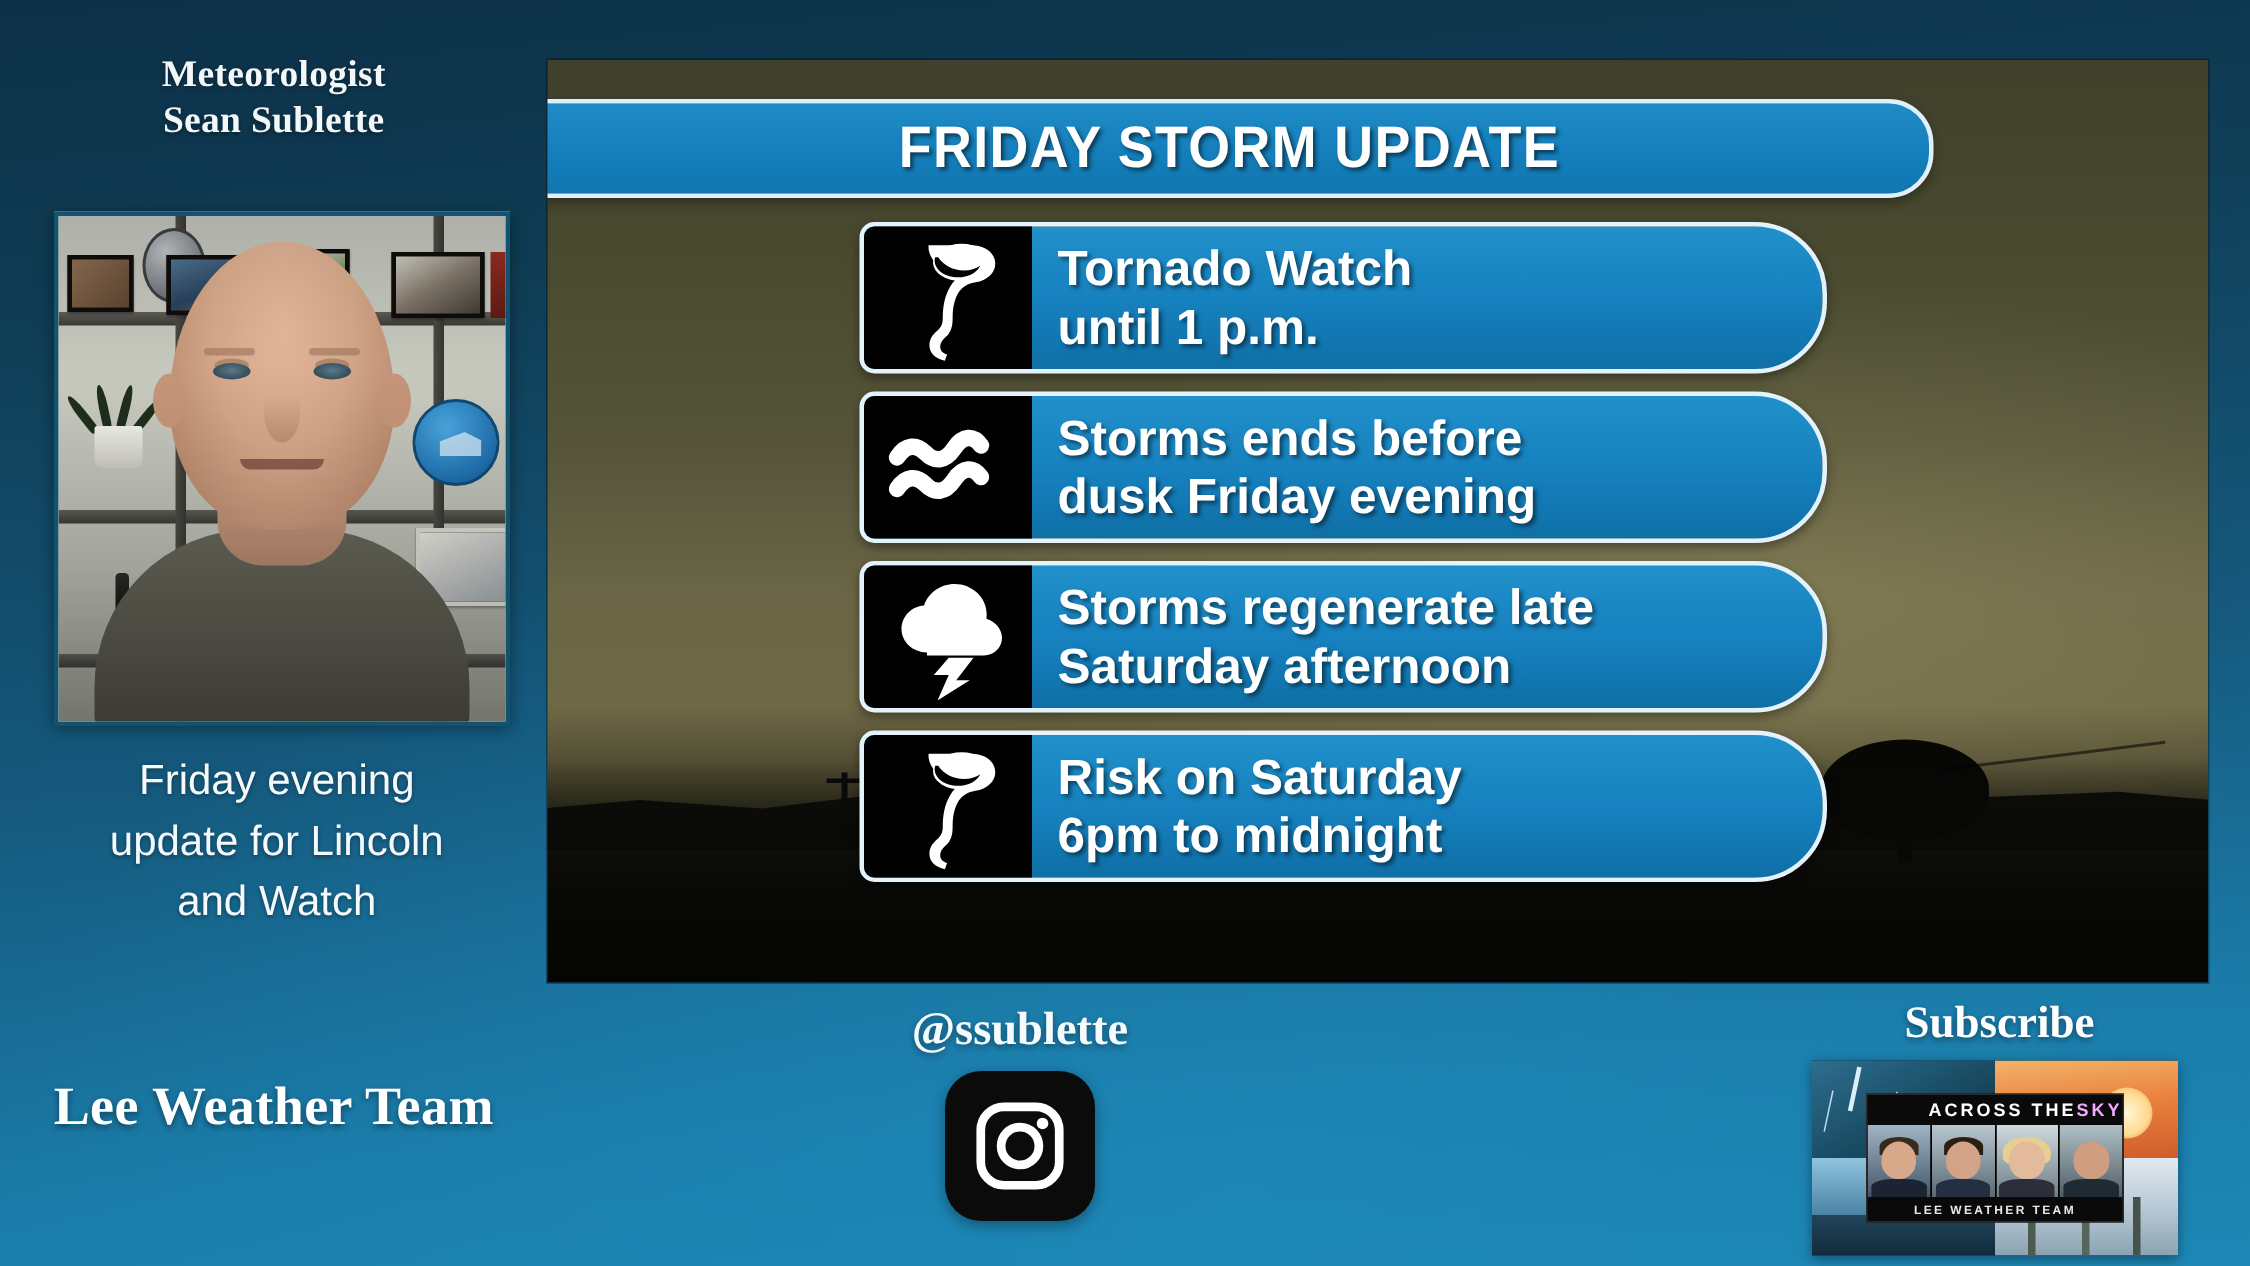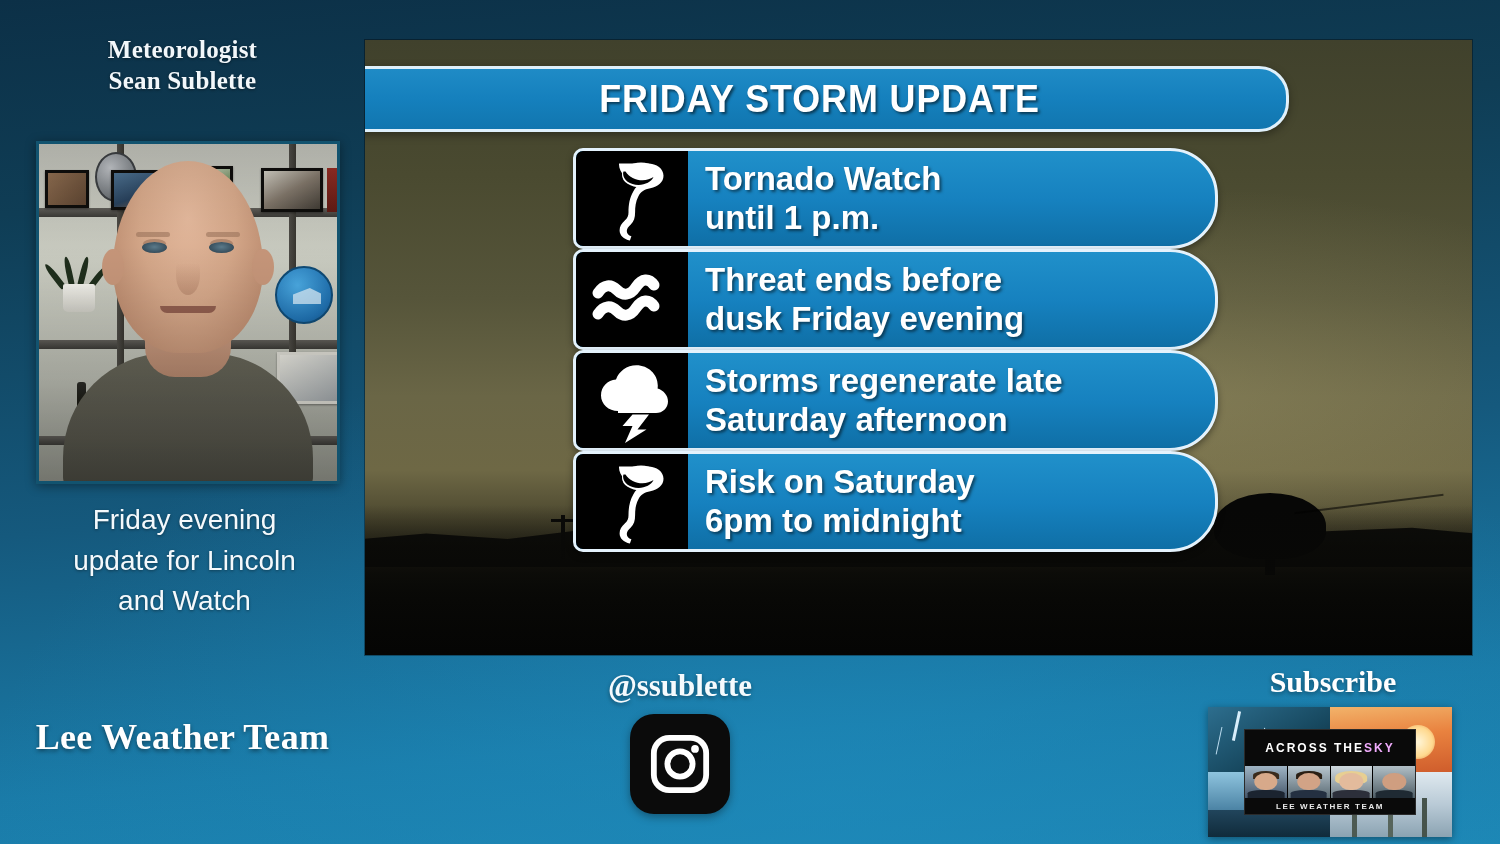--- a/index.html
+++ b/index.html
@@ -291,20 +291,21 @@
 
   
   .gfx-rows {
     position:absolute;
     left: 208px; top: 108px;
     width: 645px;
   }
   .gfx-row {
     position: relative;
     height: 101px;
+    margin-bottom: 12px;
     display: flex;
     align-items: stretch;
   }
   .row-bar {
     position:absolute; left:0; top:0; right:0; bottom:0;
     background: linear-gradient(180deg, #2090ca 0%, #1681bf 52%, #0f6fa6 100%);
     border: 3px solid #e4f2fc;
     border-radius: 10px 48px 48px 10px;
     box-shadow: 0 3px 7px rgba(0,0,0,0.4);
   }
@@ -418,22 +419,22 @@
     background:#4d5a52; box-shadow: 36px 0 0 0 #57655c, 70px 0 0 0 #46534b;
   }
   .sub-card {
     position:absolute; left:50%; top:50%; transform:translate(-50%,-50%);
     width: 172px; height: 86px;
     background:#0a0a0a;
     border: 1px solid #2a2a2a;
     display:flex; flex-direction:column;
   }
   .sub-card-top {
-    height: 36px;
-    display:flex; align-items:center; justify-content:center;
+    height: 20px;
+    display:flex; align-items:center; justify-content:flex-end;
     font-size: 12px; font-weight:bold; letter-spacing: 2px;
     color:#ffffff;
     white-space:nowrap;
   }
   .sub-card-top .sky { color:#f0abfc; }
   .faces { flex:1; display:flex; gap:1px; background:#000; }
   .face { flex:1; position:relative; overflow:hidden; }
   .face .bg { position:absolute; inset:0; }
   .f1 .bg { background: linear-gradient(180deg,#9fb4c4,#45566a); }
   .f2 .bg { background: linear-gradient(180deg,#b8c6cf,#5a6a73); }
@@ -577,21 +578,21 @@
 
       <div class="gfx-row">
         <div class="row-bar"></div>
         <div class="row-icon">
           <svg class="ico" width="84" height="60" viewBox="0 0 84 60" aria-hidden="true">
             <path fill="none" stroke="#ffffff" stroke-width="11" stroke-linecap="round" d="M8 23c6-9 13-9 19-3 6 6 13 6 19-3 6-9 13-9 18-2"></path>
             <path fill="none" stroke="#ffffff" stroke-width="11" stroke-linecap="round" d="M8 44c6-9 13-9 19-3 6 6 13 6 19-3 6-9 13-9 18-2"></path>
           </svg>
         </div>
         <div class="row-text">
-          <span>Threat ends before</span>
+          <span>Storms ends before</span>
           <span>dusk Friday evening</span>
         </div>
       </div>
 
       <div class="gfx-row">
         <div class="row-bar"></div>
         <div class="row-icon">
           <svg class="ico" width="80" height="84" viewBox="0 0 80 84" aria-hidden="true">
             <path fill="#ffffff" d="M26 52c-9.4 0-17-7-17-15.6C9 28 15.5 21.2 24 20.6c2.8-8.3 10.9-14.3 20.4-14.3 11.8 0 21.4 9 21.4 20.2 0 1-.1 2-.2 3C71.6 31.4 76 36.4 76 42.4 76 48.7 70.6 54 64 54H26z"></path>
             <path fill="#ffffff" d="M40.5 55.5h16.5L45.5 70.5h9L33 84l7.5-17h-10z"></path>

